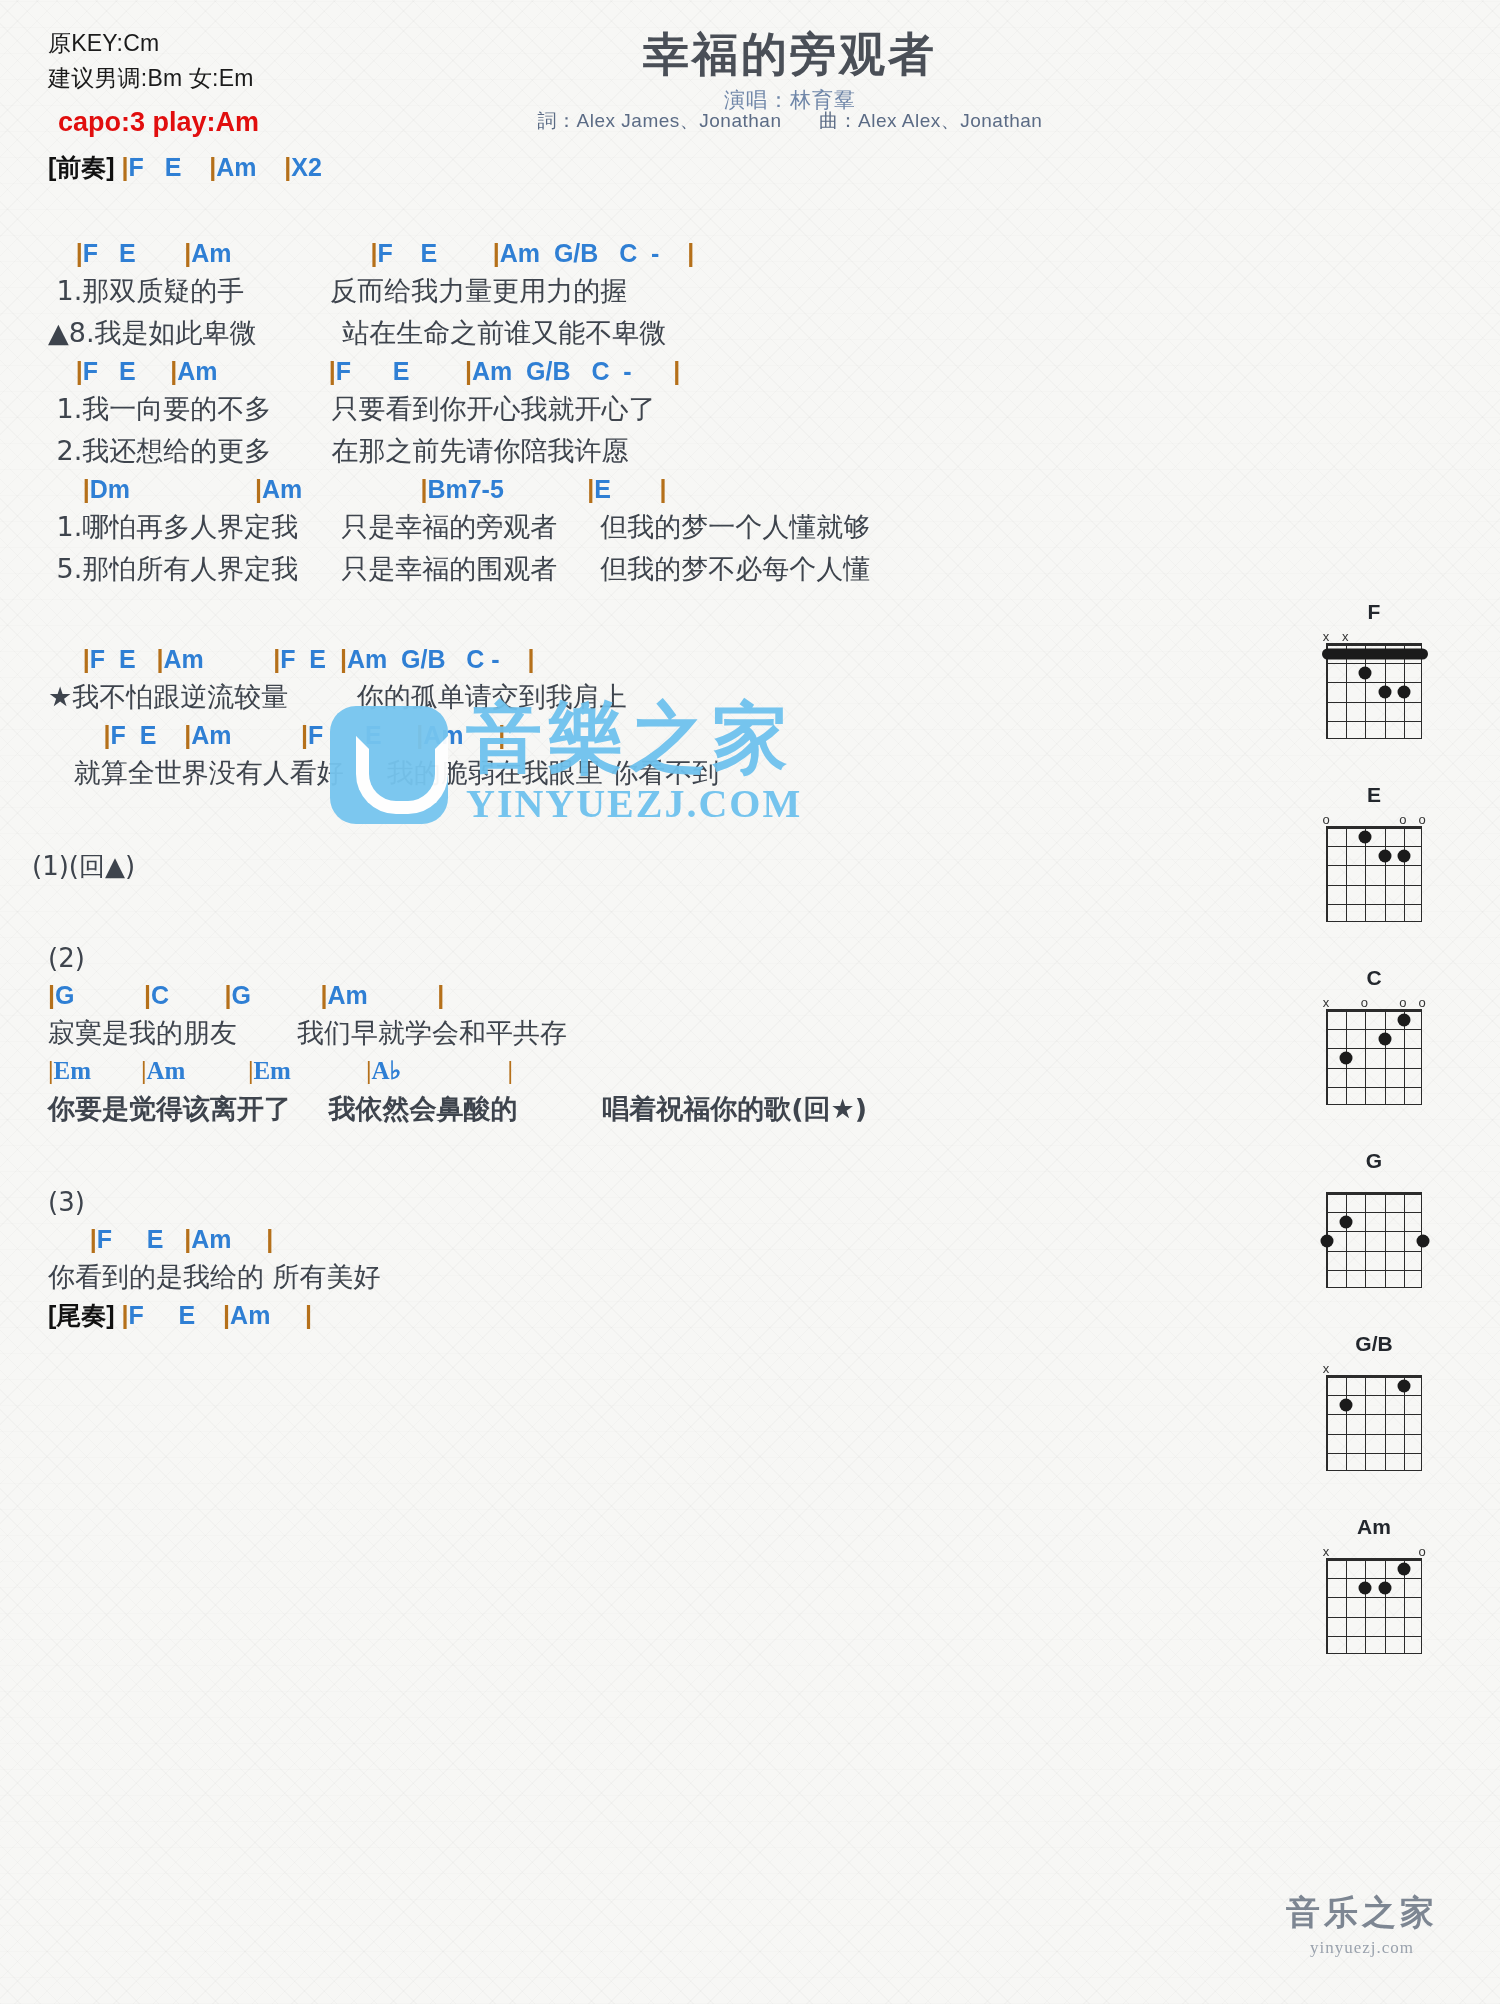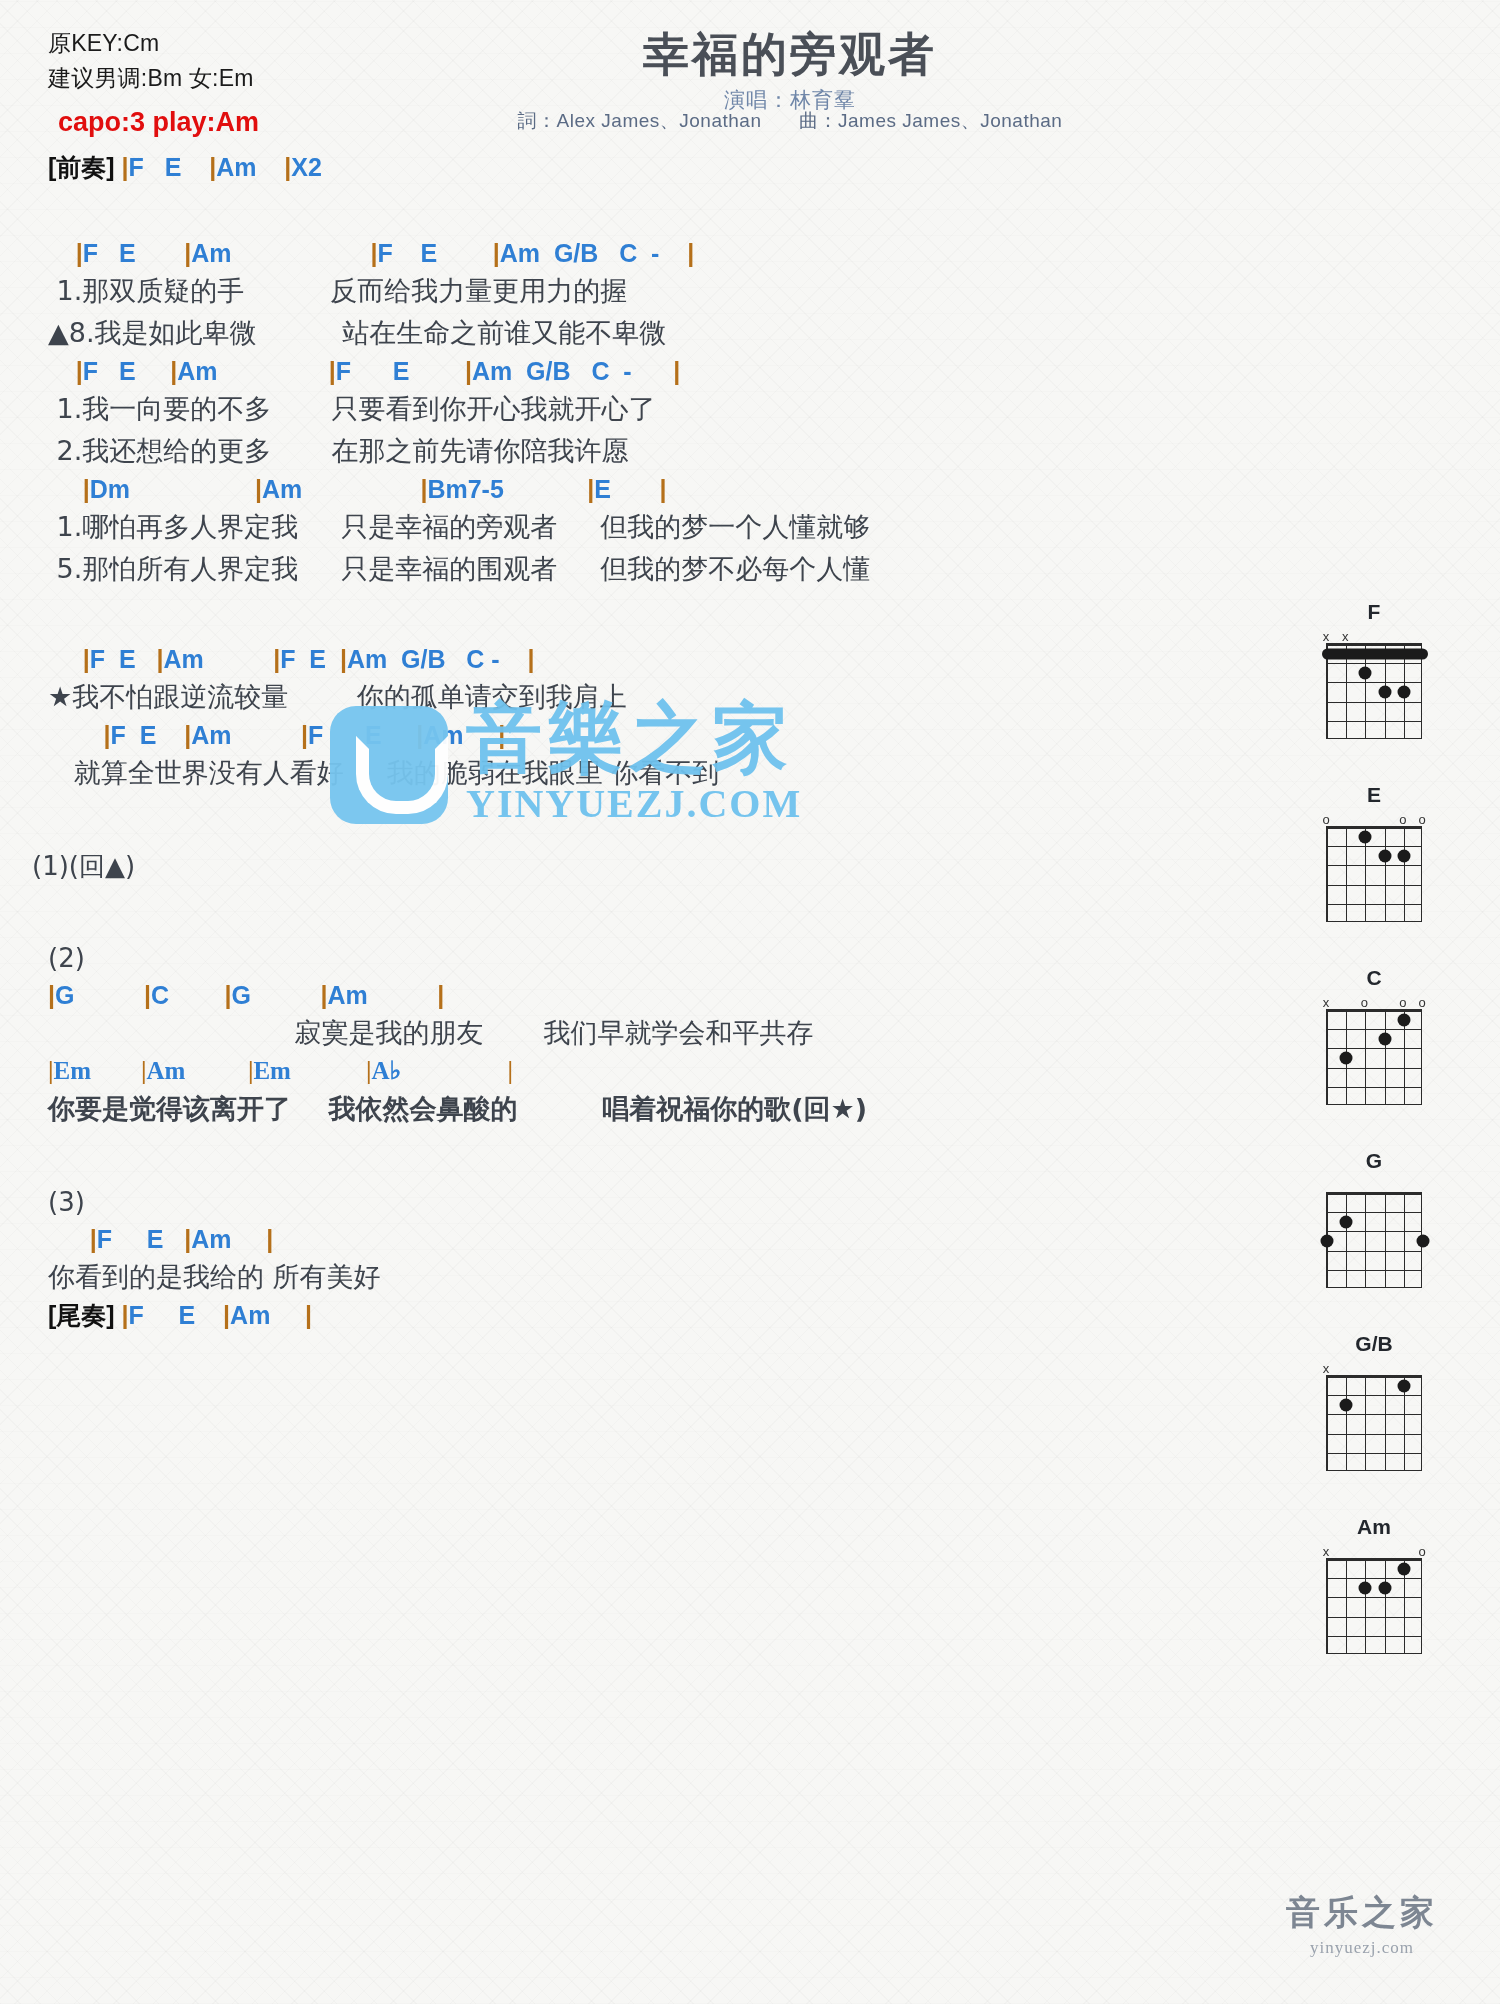--- a/index.html
+++ b/index.html
@@ -146,21 +146,21 @@
     <div class="key-capo">capo:3 play:Am</div>
   </div>
 
   <div class="title-block">
     <div class="song-title">幸福的旁观者</div>
     <div class="singer">演唱：林育羣</div>
   </div>
   <div class="credits">
     <span>詞：Alex James、Jonathan</span>
     <span class="gap"></span>
-    <span>曲：James James、Jonathan</span>
+    <span>曲：Alex Alex、Jonathan</span>
   </div>
 
   <div class="watermark">
     <div class="wm-logo"></div>
     <div class="wm-text">
       <div class="wm-cn">音樂之家</div>
       <div class="wm-en">YINYUEZJ.COM</div>
     </div>
   </div>
 
@@ -179,21 +179,21 @@
       <div class="spacer-l"></div>
       <div class="chordline" style="padding-left: 48px;">     <span class="bar">|</span>F  E   <span class="bar">|</span>Am          <span class="bar">|</span>F  E  <span class="bar">|</span>Am  G/B   C -    <span class="bar">|</span></div>
       <div class="lyricline" style="padding-left: 48px;">★我不怕跟逆流较量        你的孤单请交到我肩上</div>
       <div class="chordline" style="padding-left: 48px;">        <span class="bar">|</span>F  E    <span class="bar">|</span>Am          <span class="bar">|</span>F      E     <span class="bar">|</span>Am     <span class="bar">|</span></div>
       <div class="lyricline" style="padding-left: 48px;">   就算全世界没有人看好     我的脆弱在我眼里 你看不到</div>
       <div class="spacer-l"></div>
       <div class="plainrow" style="padding-left: 32px;">(1)(回▲)</div>
       <div class="spacer-l"></div>
       <div class="plainrow" style="padding-left: 48px;">(2)</div>
       <div class="chordline" style="padding-left: 48px;"><span class="bar">|</span>G          <span class="bar">|</span>C        <span class="bar">|</span>G          <span class="bar">|</span>Am          <span class="bar">|</span></div>
-      <div class="lyricline" style="padding-left: 48px; text-align: center;">寂寞是我的朋友       我们早就学会和平共存</div>
+      <div class="lyricline" style="padding-left: 48px;">寂寞是我的朋友       我们早就学会和平共存</div>
       <div class="chordline" style="padding-left: 48px; font-family: Liberation Serif, serif;"><span class="bar">|</span>Em        <span class="bar">|</span>Am          <span class="bar">|</span>Em            <span class="bar">|</span>A♭                 <span class="bar">|</span></div>
       <div class="lyricline" style="padding-left: 48px; font-weight: bold;">你要是觉得该离开了    我依然会鼻酸的         唱着祝福你的歌(回★)</div>
       <div class="spacer-l"></div>
       <div class="plainrow" style="padding-left: 48px;">(3)</div>
       <div class="chordline" style="padding-left: 48px;">      <span class="bar">|</span>F     E   <span class="bar">|</span>Am     <span class="bar">|</span></div>
       <div class="lyricline" style="padding-left: 48px;">你看到的是我给的 所有美好</div>
       <div class="chordline" style="padding-left: 48px;"><span class="sect-tag">[尾奏]</span> <span class="bar">|</span>F     E    <span class="bar">|</span>Am     <span class="bar">|</span></div>
       <div class="spacer-l"></div>
     </div>
 

